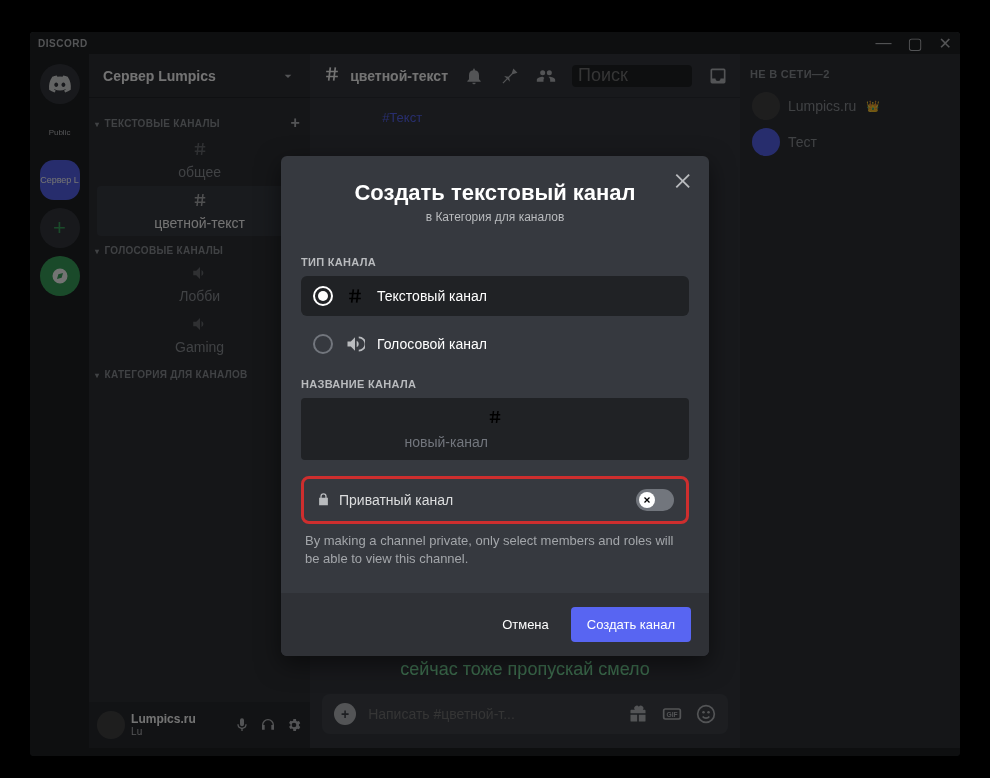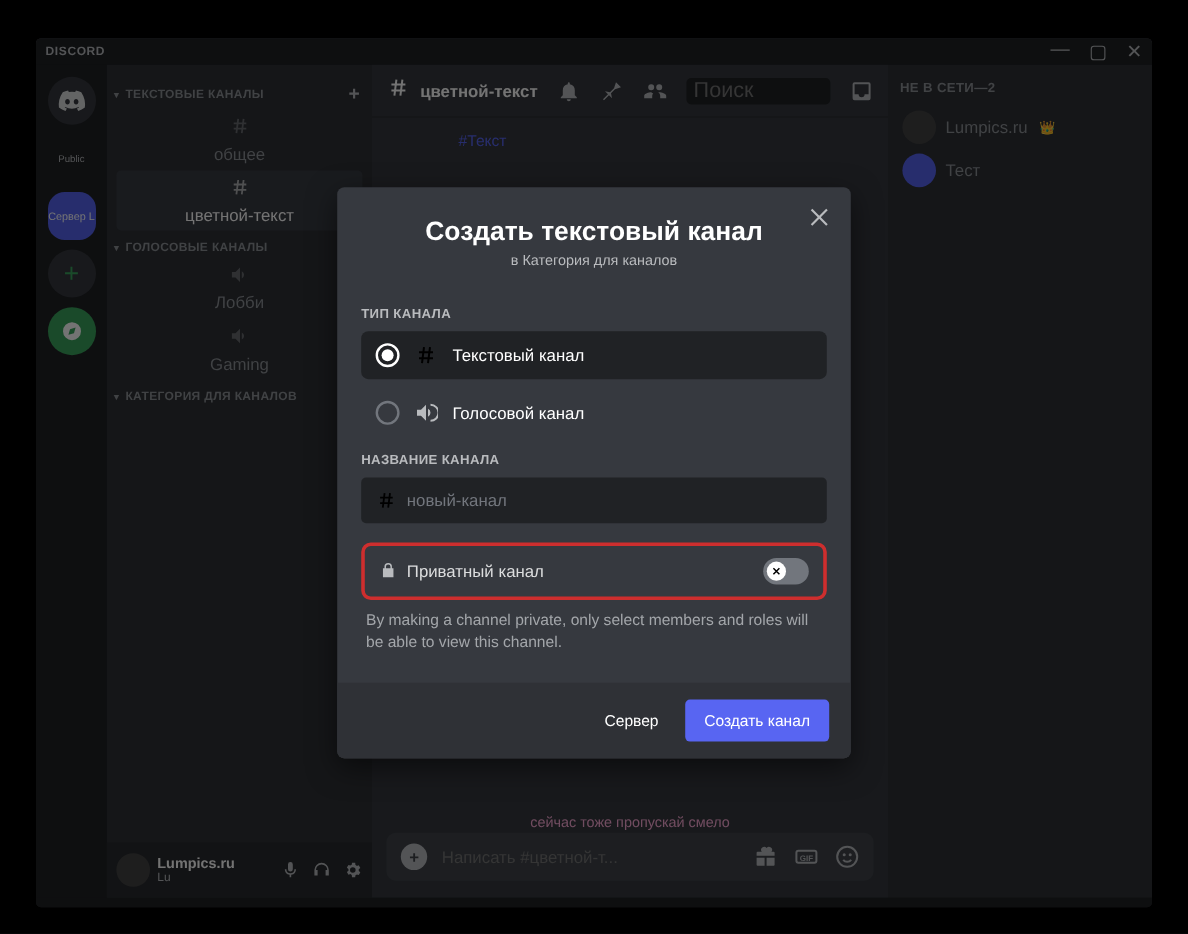--- a/index.html
+++ b/index.html
@@ -38,21 +38,21 @@
 .chat-header{height:44px;display:flex;align-items:center;padding:0 12px;color:#fff;gap:8px;border-bottom:1px solid #2c2e33;}
 .chat-header .hash svg{width:20px;height:20px;fill:#72767d;}
 .chat-header .title{font-weight:600;font-size:14px;color:#fff;flex-shrink:0;}
 .chat-header .spacer{flex:1;}
 .chat-header .icons{display:flex;gap:16px;color:#b9bbbe;align-items:center;}
 .chat-header .icons svg{width:20px;height:20px;fill:currentColor;cursor:pointer;}
 .search-box{width:120px;height:22px;background:#202225;border-radius:4px;display:flex;align-items:center;padding:0 6px;color:#72767d;font-size:12px;}
 .search-box input{flex:1;background:transparent;border:none;outline:none;color:#dcddde;font-size:18px;}
 .chat-body{flex:1;padding:12px;color:#8e9297;font-size:14px;position:relative;}
 .pinned-tab{color:#5865f2;font-size:13px;margin-left:60px;}
-.bottom-msg{position:absolute;bottom:56px;left:0;right:0;text-align:center;color:#f9a8d4;font-size:12px;}
+.bottom-msg{position:absolute;bottom:68px;left:0;right:0;text-align:center;color:#86efac;font-size:18px;}
 .msg-input{position:absolute;bottom:14px;left:12px;right:12px;height:40px;background:#40444b;border-radius:8px;display:flex;align-items:center;padding:0 12px;gap:12px;}
 .msg-input .plus{width:22px;height:22px;border-radius:50%;background:#b9bbbe;color:#40444b;display:flex;align-items:center;justify-content:center;font-weight:700;}
 .msg-input input{flex:1;background:transparent;border:none;outline:none;color:#f0abfc;font-size:14px;}
 .msg-input .tools{display:flex;gap:14px;color:#b9bbbe;}
 .msg-input .tools svg{width:20px;height:20px;fill:currentColor;}
 .members{width:230px;background:#2f3136;padding:14px 10px;}
 .members .section{color:#8e9297;font-size:11px;font-weight:600;letter-spacing:0.3px;margin-bottom:8px;text-transform:uppercase;}
 .member{display:flex;align-items:center;gap:8px;padding:4px 2px;color:#8e9297;font-size:14px;}
 .member .avatar{width:28px;height:28px;}
 .member .crown{color:#faa61a;font-size:11px;margin-left:2px;}
@@ -65,21 +65,21 @@
 .modal-header p{color:#b9bbbe;font-size:12px;margin-top:4px;}
 .modal-body{padding:10px 20px 4px;}
 .section-label{color:#b9bbbe;font-size:11px;font-weight:700;letter-spacing:0.3px;margin:14px 0 8px;text-transform:uppercase;}
 .type-option{display:flex;align-items:center;gap:12px;padding:10px 12px;border-radius:6px;cursor:pointer;margin-bottom:8px;}
 .type-option.selected{background:#202225;}
 .type-option .radio{width:20px;height:20px;border:2px solid #72767d;border-radius:50%;display:flex;align-items:center;justify-content:center;}
 .type-option.selected .radio{border-color:#fff;}
 .type-option.selected .radio::after{content:"";width:10px;height:10px;background:#fff;border-radius:50%;}
 .type-option svg{width:20px;height:20px;fill:#b9bbbe;}
 .type-option .label{color:#fff;font-size:14px;font-weight:500;}
-.name-input{display:flex;align-items:center;gap:8px;background:#202225;border-radius:4px;padding:10px 12px;}
+.name-input{display:flex;align-items:center;gap:8px;background:#202225;border-radius:4px;padding:10px 12px;flex-direction:column;}
 .name-input svg{width:18px;height:18px;fill:#72767d;}
 .name-input input{flex:1;background:transparent;border:none;outline:none;color:#dcddde;font-size:14px;}
 .name-input input::placeholder{color:#72767d;}
 .private-row{display:flex;align-items:center;justify-content:space-between;padding:10px 12px;border:3px solid #ce2e2e;border-radius:8px;margin-top:16px;}
 .private-row .left{display:flex;align-items:flex-start;gap:8px;color:#dcddde;font-weight:500;font-size:14px;}
 .private-row .left svg{width:15px;height:15px;fill:#b9bbbe;}
 .toggle{width:38px;height:22px;background:#72767d;border-radius:12px;position:relative;cursor:pointer;}
 .toggle .knob{width:16px;height:16px;background:#fff;border-radius:50%;position:absolute;top:3px;left:3px;display:flex;align-items:center;justify-content:center;}
 .toggle .knob svg{width:10px;height:10px;fill:#72767d;}
 .private-desc{color:#a3a6aa;font-size:13px;line-height:1.35;margin:8px 4px 0;}
@@ -112,20 +112,26 @@
       <div class="guild-item active">Сервер L</div>
       <div class="guild-item add">+</div>
       <div class="guild-item explore">
         <svg viewBox="0 0 24 24" width="18" height="18" fill="#fff">
             <path d="M12 2a10 10 0 1 0 0 20 10 10 0 0 0 0-20Zm2.2 12.2L8 16l1.8-6.2L16 8l-1.8 6.2Z"></path>
           </svg>
       </div>
     </div>
 
     <div class="channels">
+      <div class="server-header">
+        <span>Сервер Lumpics</span>
+        <svg viewBox="0 0 24 24">
+            <path d="M7 10l5 5 5-5z"></path>
+          </svg>
+      </div>
       <div class="channel-list">
         <div class="category">
           <span><span class="chev">▾</span> <span>ТЕКСТОВЫЕ КАНАЛЫ</span></span>
           <span class="add">+</span>
         </div>
         <div class="channel">
           <svg viewBox="0 0 24 24">
               <path d="M5 9h14M5 15h14M10 4l-2 16M16 4l-2 16" stroke="currentColor" stroke-width="2" fill="none"></path>
             </svg>
           <span>общее</span>
@@ -291,18 +297,18 @@
             <div class="knob">
               <svg viewBox="0 0 24 24">
                   <path d="M18 6L6 18M6 6l12 12" stroke="currentColor" stroke-width="3"></path>
                 </svg>
             </div>
           </div>
         </div>
         <p class="private-desc">By making a channel private, only select members and roles will be able to view this channel.</p>
       </div>
       <div class="modal-footer">
-        <button class="btn cancel">Сервер</button>
+        <button class="btn cancel">Отмена</button>
         <button class="btn primary">Создать канал</button>
       </div>
     </div>
   </div>
 </div>
 
 </body></html>

